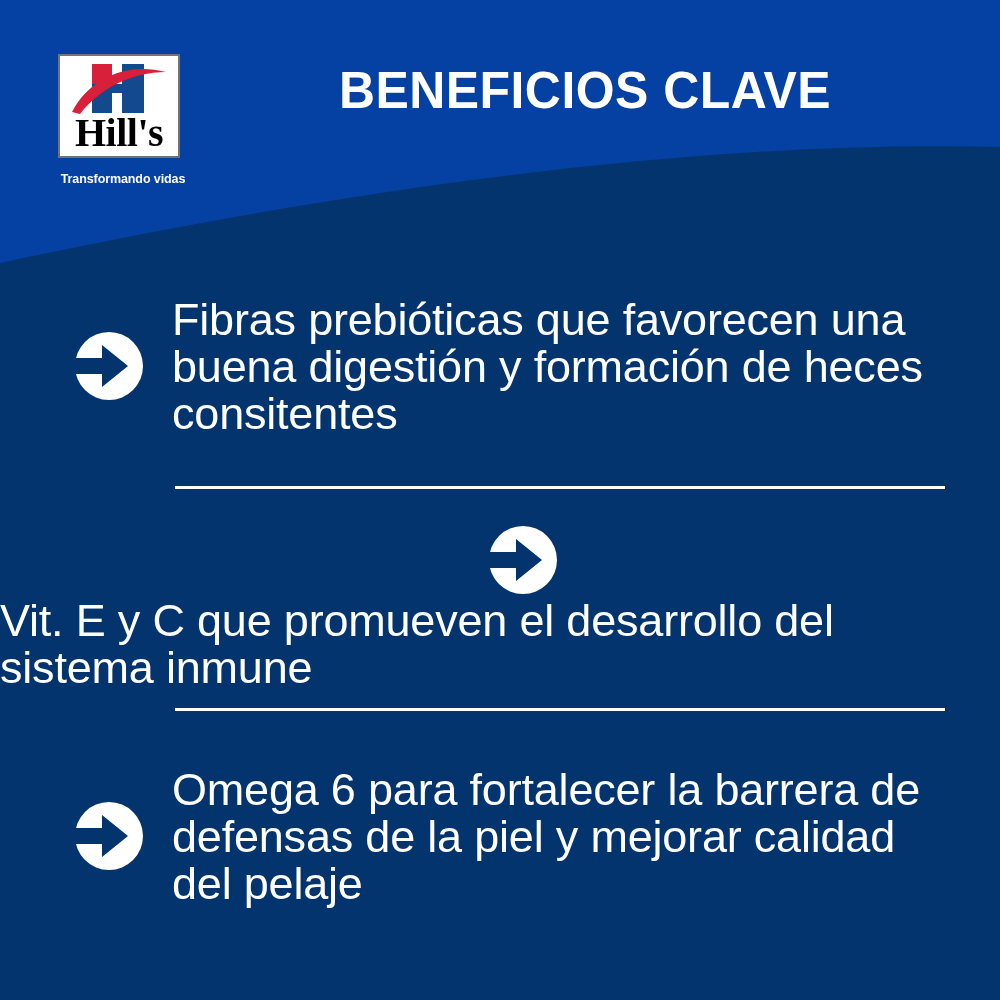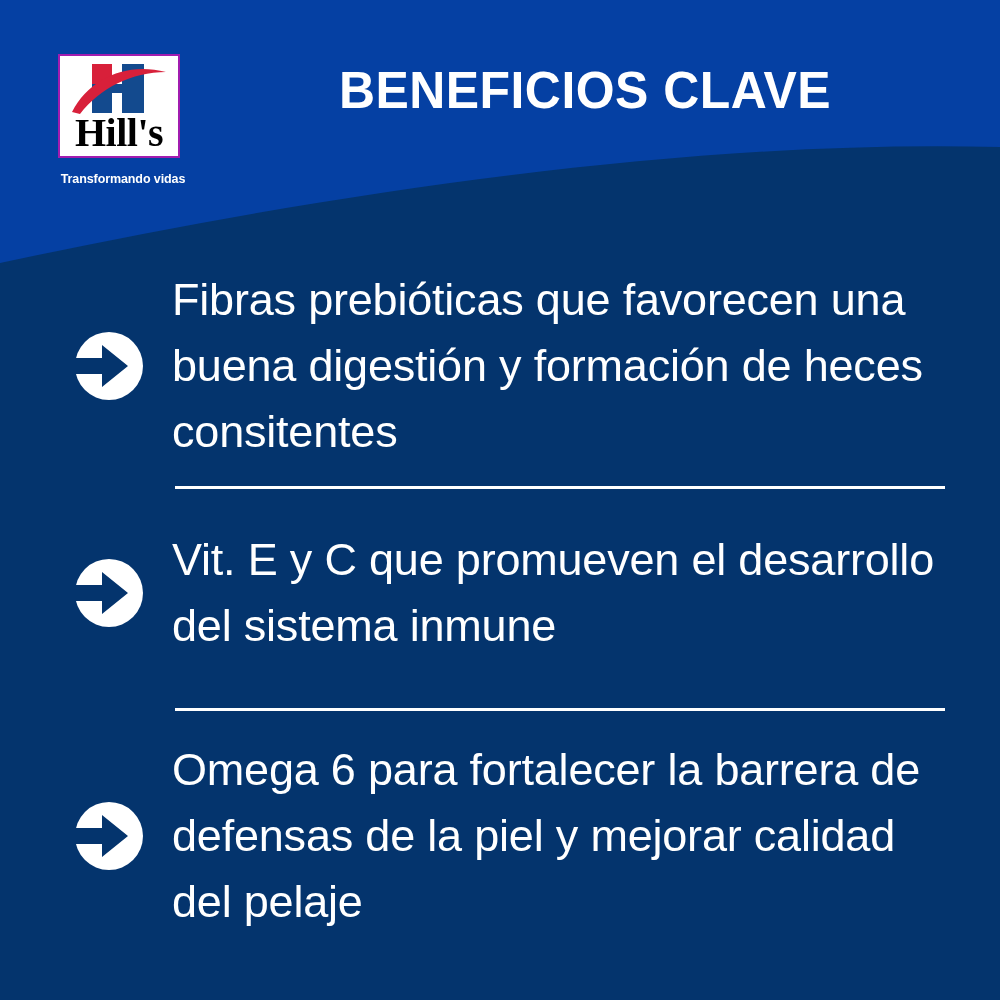--- a/index.html
+++ b/index.html
@@ -35,21 +35,21 @@
     position: absolute;
     left: 58px;
     top: 54px;
     width: 130px;
     z-index: 3;
   }
   .logo-box {
     width: 122px;
     height: 104px;
     background: #ffffff;
-    border: 2px solid #a21caf;
+    border: 2px solid #737373;
     position: relative;
     overflow: hidden;
   }
   .logo-mark {
     position: absolute;
     left: 0; top: 4px;
     width: 118px;
     height: 56px;
   }
   .logo-mark svg { display:block; width: 118px; height: 56px; }
@@ -108,39 +108,39 @@
   }
 
   .benefit-row {
     position: absolute;
     left: 0;
     width: 1000px;
     display: flex;
     align-items: center;
   }
   .benefit-row.r0 { top: 8px;   height: 180px; }
-  .benefit-row.r1 { top: 255px; height: 140px; }
+  .benefit-row.r1 { top: 255px; height: 140px; flex-direction: column; }
   .benefit-row.r2 { top: 478px; height: 180px; }
 
   .arrow-icon {
     flex: 0 0 auto;
     width: 82px;
     height: 74px;
     margin-left: 68px;
     margin-right: 22px;
   }
   .arrow-icon svg { display:block; width: 82px; height: 74px; }
 
   .benefit-text {
     flex: 1 1 auto;
     color: #ffffff;
     font-family: "Liberation Sans", sans-serif;
     font-weight: normal;
     font-size: 45px;
-    line-height: 66px;
+    line-height: 47px;
     letter-spacing: -0.2px;
     padding-right: 36px;
   }
 
   
   .divider {
     position: absolute;
     left: 175px;
     width: 770px;
     height: 3px;

